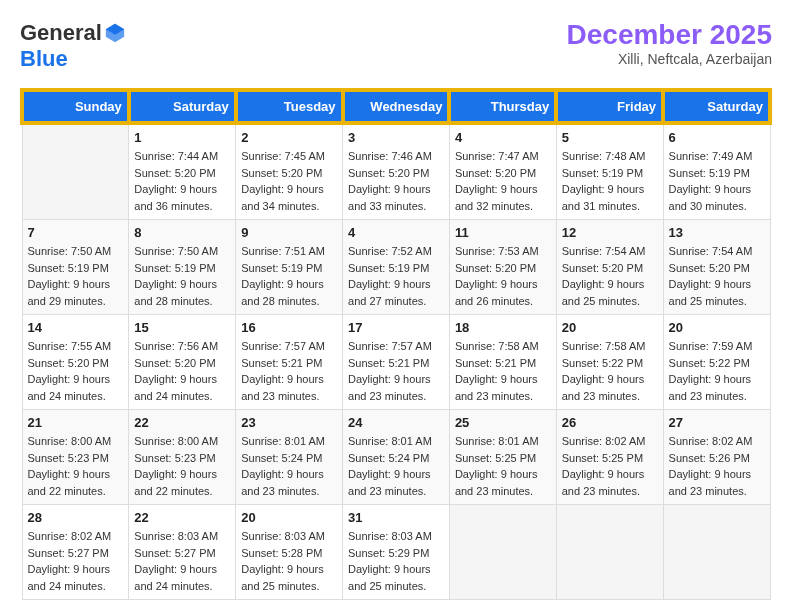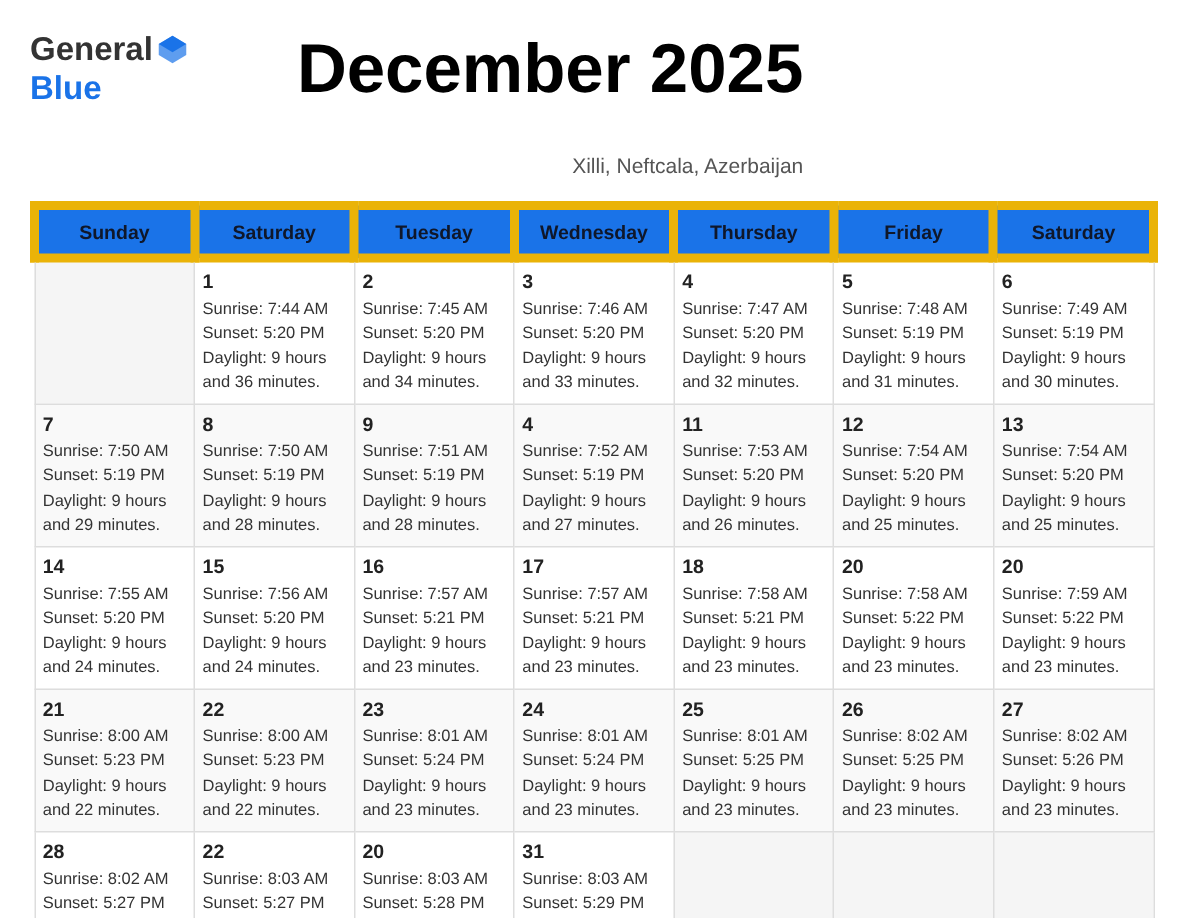--- a/index.html
+++ b/index.html
@@ -5,21 +5,21 @@
     * { box-sizing: border-box; margin: 0; padding: 0; }
     body {
       font-family: Arial, sans-serif;
       background: #fff;
       width: 792px;
       min-height: 612px;
       padding: 20px;
     }
     .header {
       display: flex;
-      justify-content: flex-start;
+      justify-content: space-between;
       align-items: flex-start;
       margin-bottom: 16px;
       gap: 28px;
     }
     .logo {
       display: flex;
       flex-direction: column;
       align-items: flex-start;
     }
     .logo-text {
@@ -38,44 +38,43 @@
     }
     .logo-icon {
       width: 22px;
       height: 22px;
       margin-left: 2px;
     }
     .title-block {
       text-align: right;
     }
     .month-title {
-      font-size: 46px;
-      font-weight: bold;
-      color: #000000;
+      font-size: 28px;
+      font-weight: bold;
+      color: #8b5cf6;
       line-height: 1.1;
       margin-left: 44px;
     }
     .location {
       font-size: 14px;
       color: #555;
-      margin-top: 31px;
     }
     table {
       width: 100%;
       border-collapse: collapse;
       table-layout: fixed;
     }
     thead tr th {
       background-color: #1a73e8;
-      color: #0f172a;
+      color: #ffffff;
       font-size: 13px;
       font-weight: bold;
       padding: 7px 5px;
-      text-align: center;
-      border: 6px solid #eab308;
+      text-align: right;
+      border: 4px solid #eab308;
     }
     tbody tr td {
       vertical-align: top;
       padding: 5px 5px;
       border: 1px solid #ddd;
       font-size: 11px;
       color: #333;
       height: 90px;
       background: #fff;
     }

